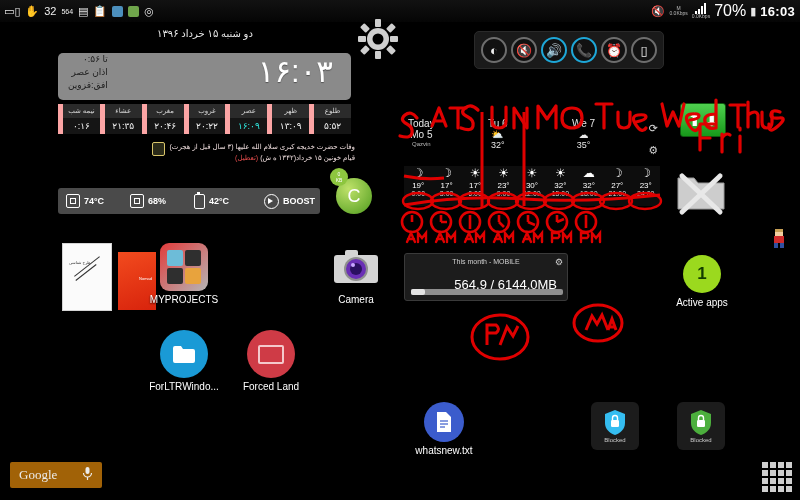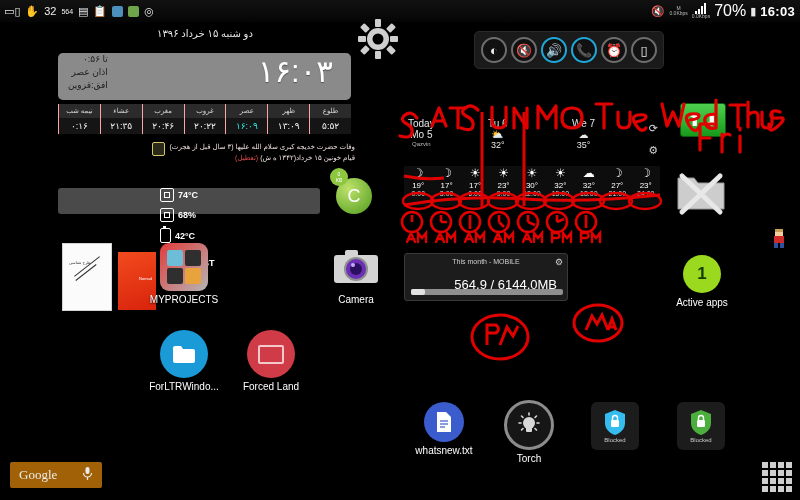--- a/index.html
+++ b/index.html
@@ -37,33 +37,33 @@
                    color:#1c1c1c;line-height:13px;padding-right:6px;}
   .clockcard .big{flex:1;text-align:right;font-size:31px;color:#fff;
                   letter-spacing:1px;direction:rtl;padding-right:8px;
                   text-shadow:0 1px 1px rgba(0,0,0,.4);}
 
   .ptable{position:absolute;left:58px;top:104px;width:293px;}
   .ptable .row{display:flex;}
   .ptable .hd{background:#2b2b2b;}
   .ptable .vl{background:#151515;}
   .ptable .cell{flex:1;text-align:center;font-size:7px;padding:3px 0;
-                border-left:1px solid #fca5a5;color:#d8d8d8;box-sizing:border-box;}
+                border-left:5px solid #fca5a5;color:#d8d8d8;box-sizing:border-box;}
   .ptable .vl .cell{font-size:9px;color:#f2f2f2;padding:3px 0;}
   .ptable .cell.cyan{color:#2fe6dd;}
   .pnote{position:absolute;left:150px;top:141px;width:205px;text-align:right;
          direction:rtl;font-size:7px;line-height:11px;color:#f0dfdf;}
   .pnote .red{color:#e04b4b;}
   .pnote-ico{position:absolute;left:152px;top:142px;width:11px;height:12px;
              border:1px solid #d8c56a;border-radius:2px;background:#2a2a18;}
 
   
   .perfbar{position:absolute;left:58px;top:188px;width:262px;height:26px;
            background:#4a4a4a;border-radius:3px;display:flex;align-items:center;
-           padding:0 8px;box-sizing:border-box;gap:6px;flex-direction:column;}
+           padding:0 8px;box-sizing:border-box;gap:6px;}
   .perfbar .it{display:flex;align-items:center;gap:4px;font-size:9px;color:#fff;
                font-weight:bold;min-width:58px;}
   .chipico{width:12px;height:12px;border:1.5px solid #fff;border-radius:2px;
            position:relative;}
   .chipico:after{content:"";position:absolute;inset:3px;border:1px solid #fff;}
   .battico{width:9px;height:13px;border:1.5px solid #fff;border-radius:2px;position:relative;}
   .battico:before{content:"";position:absolute;left:2px;top:-3px;width:3px;height:2px;background:#fff;}
   .sep{width:1px;height:14px;background:#8d8d8d;}
   .boost{display:flex;align-items:center;gap:4px;font-size:9px;font-weight:bold;}
   .boostc{width:13px;height:13px;border-radius:50%;border:1.5px solid #fff;position:relative;}
@@ -433,38 +433,20 @@
           <g stroke="#3b5ccc" stroke-width="1.2">
             <line x1="5" y1="10" x2="13" y2="10"></line>
             <line x1="5" y1="13" x2="13" y2="13"></line>
             <line x1="5" y1="16" x2="10" y2="16"></line>
           </g>
         </svg>
     </div>
     <div class="lbl">whatsnew.txt</div>
   </div>
 
-  <div class="app" style="left:486px;top:400px;">
-    <div class="icon48 circ" style="background:#161616;border:3px solid #8c8c8c;width:44px;height:44px;">
-      <svg width="26" height="26" viewBox="0 0 26 26">
-        <circle cx="13" cy="11" r="6" fill="#d8d8d8"></circle>
-          <rect x="10" y="15" width="6" height="5" rx="1" fill="#d8d8d8"></rect>
-        <g stroke="#d8d8d8" stroke-width="1.6" stroke-linecap="round">
-          <line x1="13" y1="1" x2="13" y2="3"></line>
-            <line x1="3" y1="11" x2="5" y2="11"></line>
-            <line x1="21" y1="11" x2="23" y2="11"></line>
-          <line x1="5.5" y1="4" x2="7" y2="5.5"></line>
-            <line x1="20.5" y1="4" x2="19" y2="5.5"></line>
-          <line x1="5.5" y1="18" x2="7" y2="16.5"></line>
-            <line x1="20.5" y1="18" x2="19" y2="16.5"></line>
-        </g>
-      </svg>
-    </div>
-    <div class="lbl">Torch</div>
-  </div>
 
   <div class="app" style="left:572px;top:402px;">
     <div class="icon48" style="background:#1c1c1c;border-radius:6px;flex-direction:column;">
       <svg width="24" height="27" viewBox="0 0 24 27">
           <path d="M12 1 22 5v9c0 6-4.5 10-10 12C6.5 24 2 20 2 14V5z" fill="#35bdf0"></path>
           <rect x="8" y="11" width="8" height="7" rx="1.2" fill="#fff"></rect>
           <path d="M9.5 11V9a2.5 2.5 0 0 1 5 0v2" stroke="#fff" stroke-width="1.4" fill="none"></path>
         </svg>
       <div style="font-size:6px;color:#c9c9c9;margin-top:1px;">Blocked</div>
     </div>

